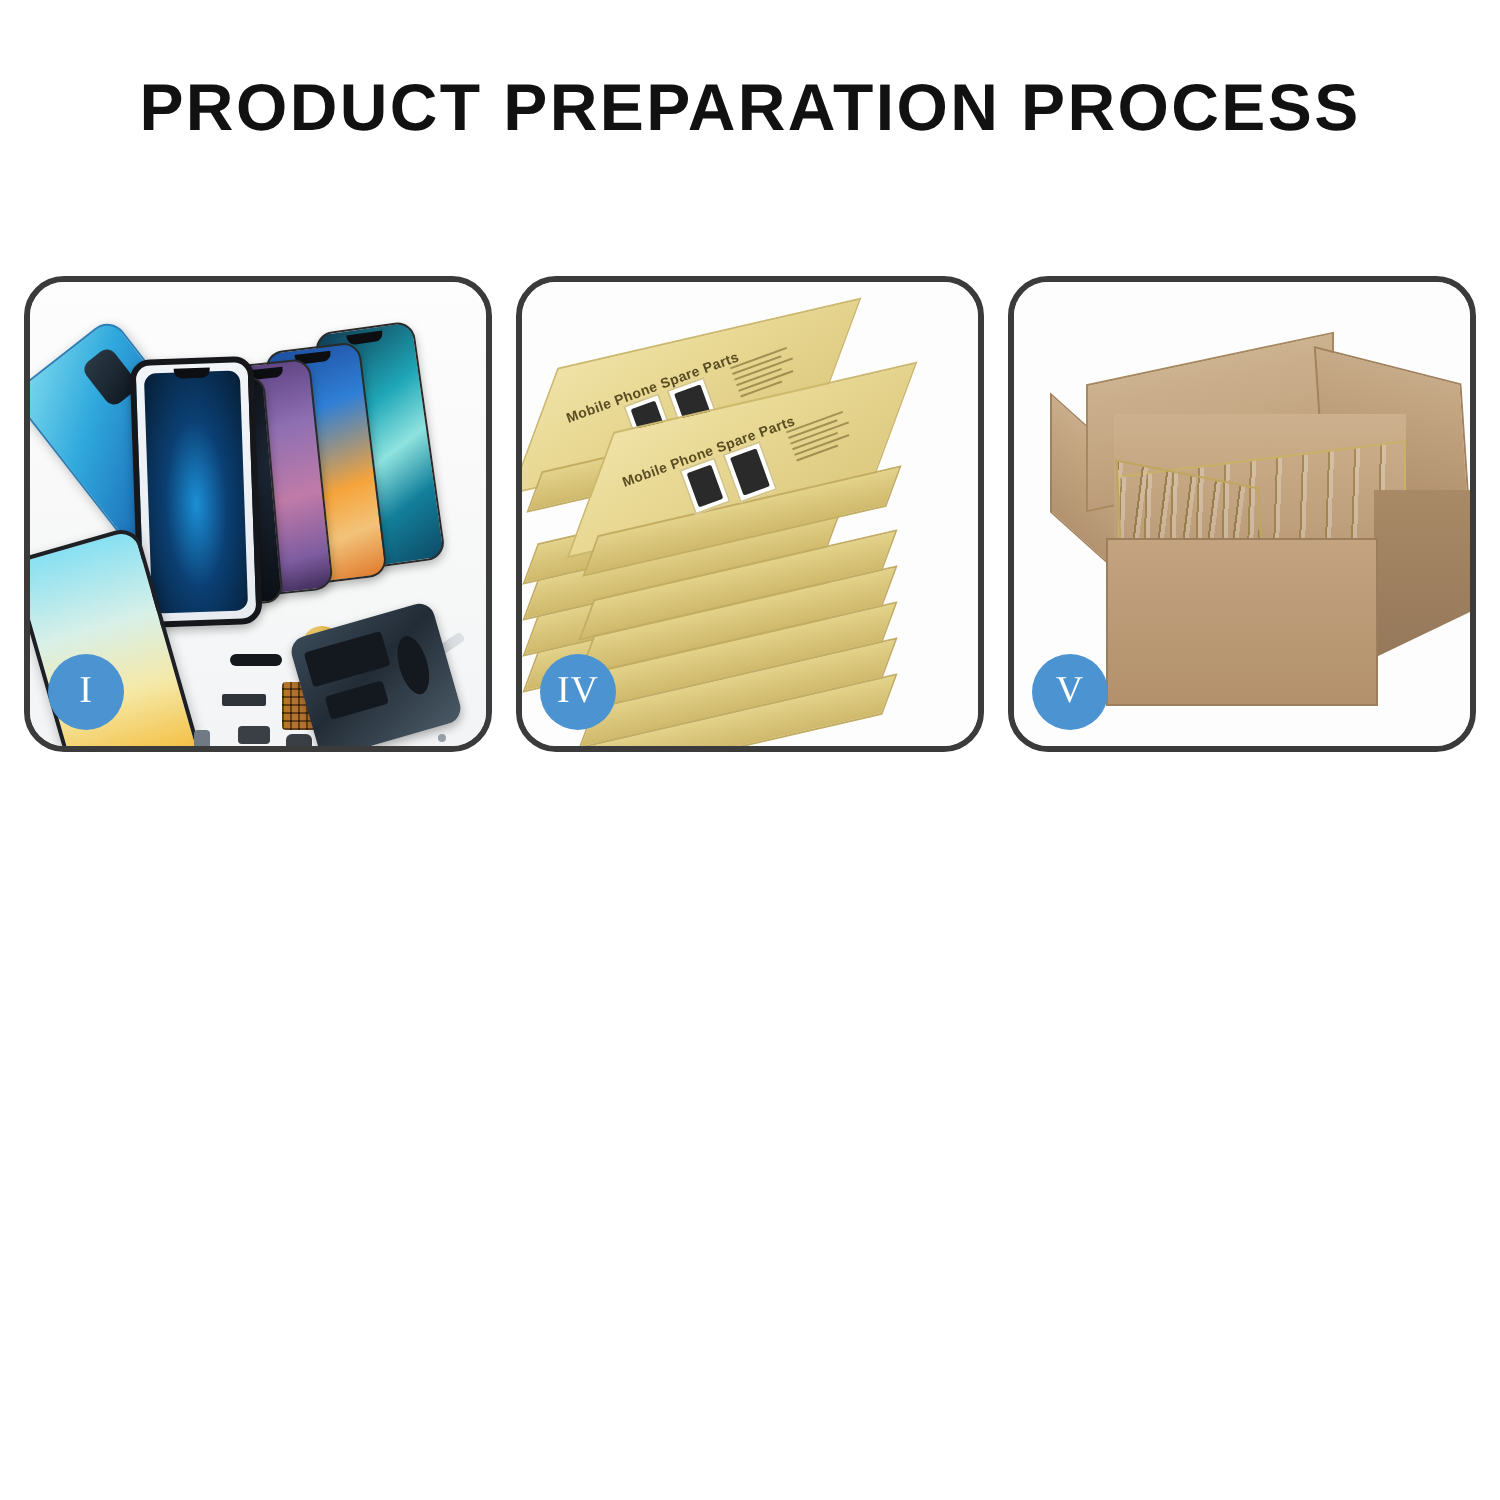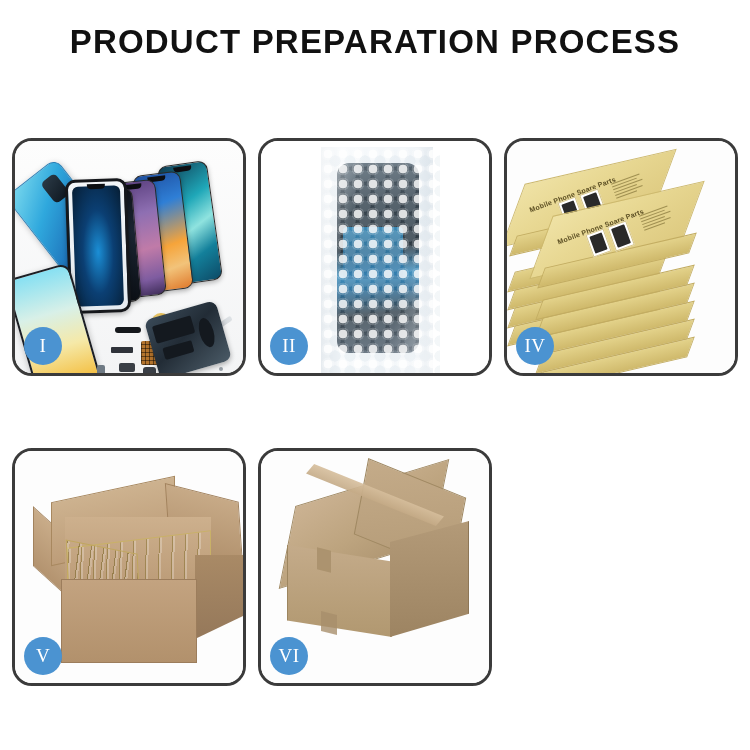--- a/index.html
+++ b/index.html
@@ -12,21 +12,21 @@
   #page {
     position: relative;
     width: 750px; height: 750px;
     background: #ffffff;
   }
 
   
   .header { position: absolute; top: 0; left: 0; width: 750px; text-align: center; }
   .title {
     margin: 0;
-    padding-top: 24px;
+    padding-top: 36px;
     font-size: 33px;
     font-weight: 700;
     letter-spacing: 1.2px;
     color: #111111;
     font-family: "Liberation Sans", sans-serif;
     line-height: 1.1;
     white-space: nowrap;
   }
   .subtitle {
     margin: 0;
@@ -384,31 +384,20 @@
 
         <div class="chassis">
           <span class="blk" style="left:6px; top:8px; width:40px; height:18px;"></span>
           <span class="blk" style="left:10px; top:32px; width:30px; height:12px;"></span>
           <span class="blk" style="left:50px; top:14px; width:14px; height:30px; border-radius:50%;"></span>
         </div>
       </div>
       <div class="badge">I</div>
     </div>
 
-    <div class="panel">
-      <div class="scene">
-        <div class="bw-bg"></div>
-        <div class="bw-sleeve"></div>
-        <div class="bw-item"></div>
-        <div class="bubbles"></div>
-        <div class="bubbles2"></div>
-        <div class="bw-gloss"></div>
-      </div>
-      <div class="badge">II</div>
-    </div>
 
 
     <div class="panel">
       <div class="scene">
         <div class="b4-bg"></div>
         <div class="stack">
 
           <div class="kbox" style="left:0px; top:46px;">
             <div class="front" style="left:0; top:44px;"></div>
             <div class="front" style="left:0; top:62px;"></div>
@@ -477,28 +466,15 @@
         <div class="c5-flapRight"></div>
         <div class="c5-innerback"></div>
         <div class="c5-goods"></div>
         <div class="c5-goods2"></div>
         <div class="c5-side"></div>
         <div class="c5-front"></div>
       </div>
       <div class="badge">V</div>
     </div>
 
-    <div class="panel">
-      <div class="scene">
-        <div class="b6-bg"></div>
-        <div class="c6-top"></div>
-        <div class="c6-top2"></div>
-        <div class="c6-tape"></div>
-        <div class="c6-left"></div>
-        <div class="c6-right"></div>
-        <div class="c6-seam"></div>
-        <div class="c6-seam2"></div>
-      </div>
-      <div class="badge">VI</div>
-    </div>
 
   </div>
 </div>
 
 </body></html>

